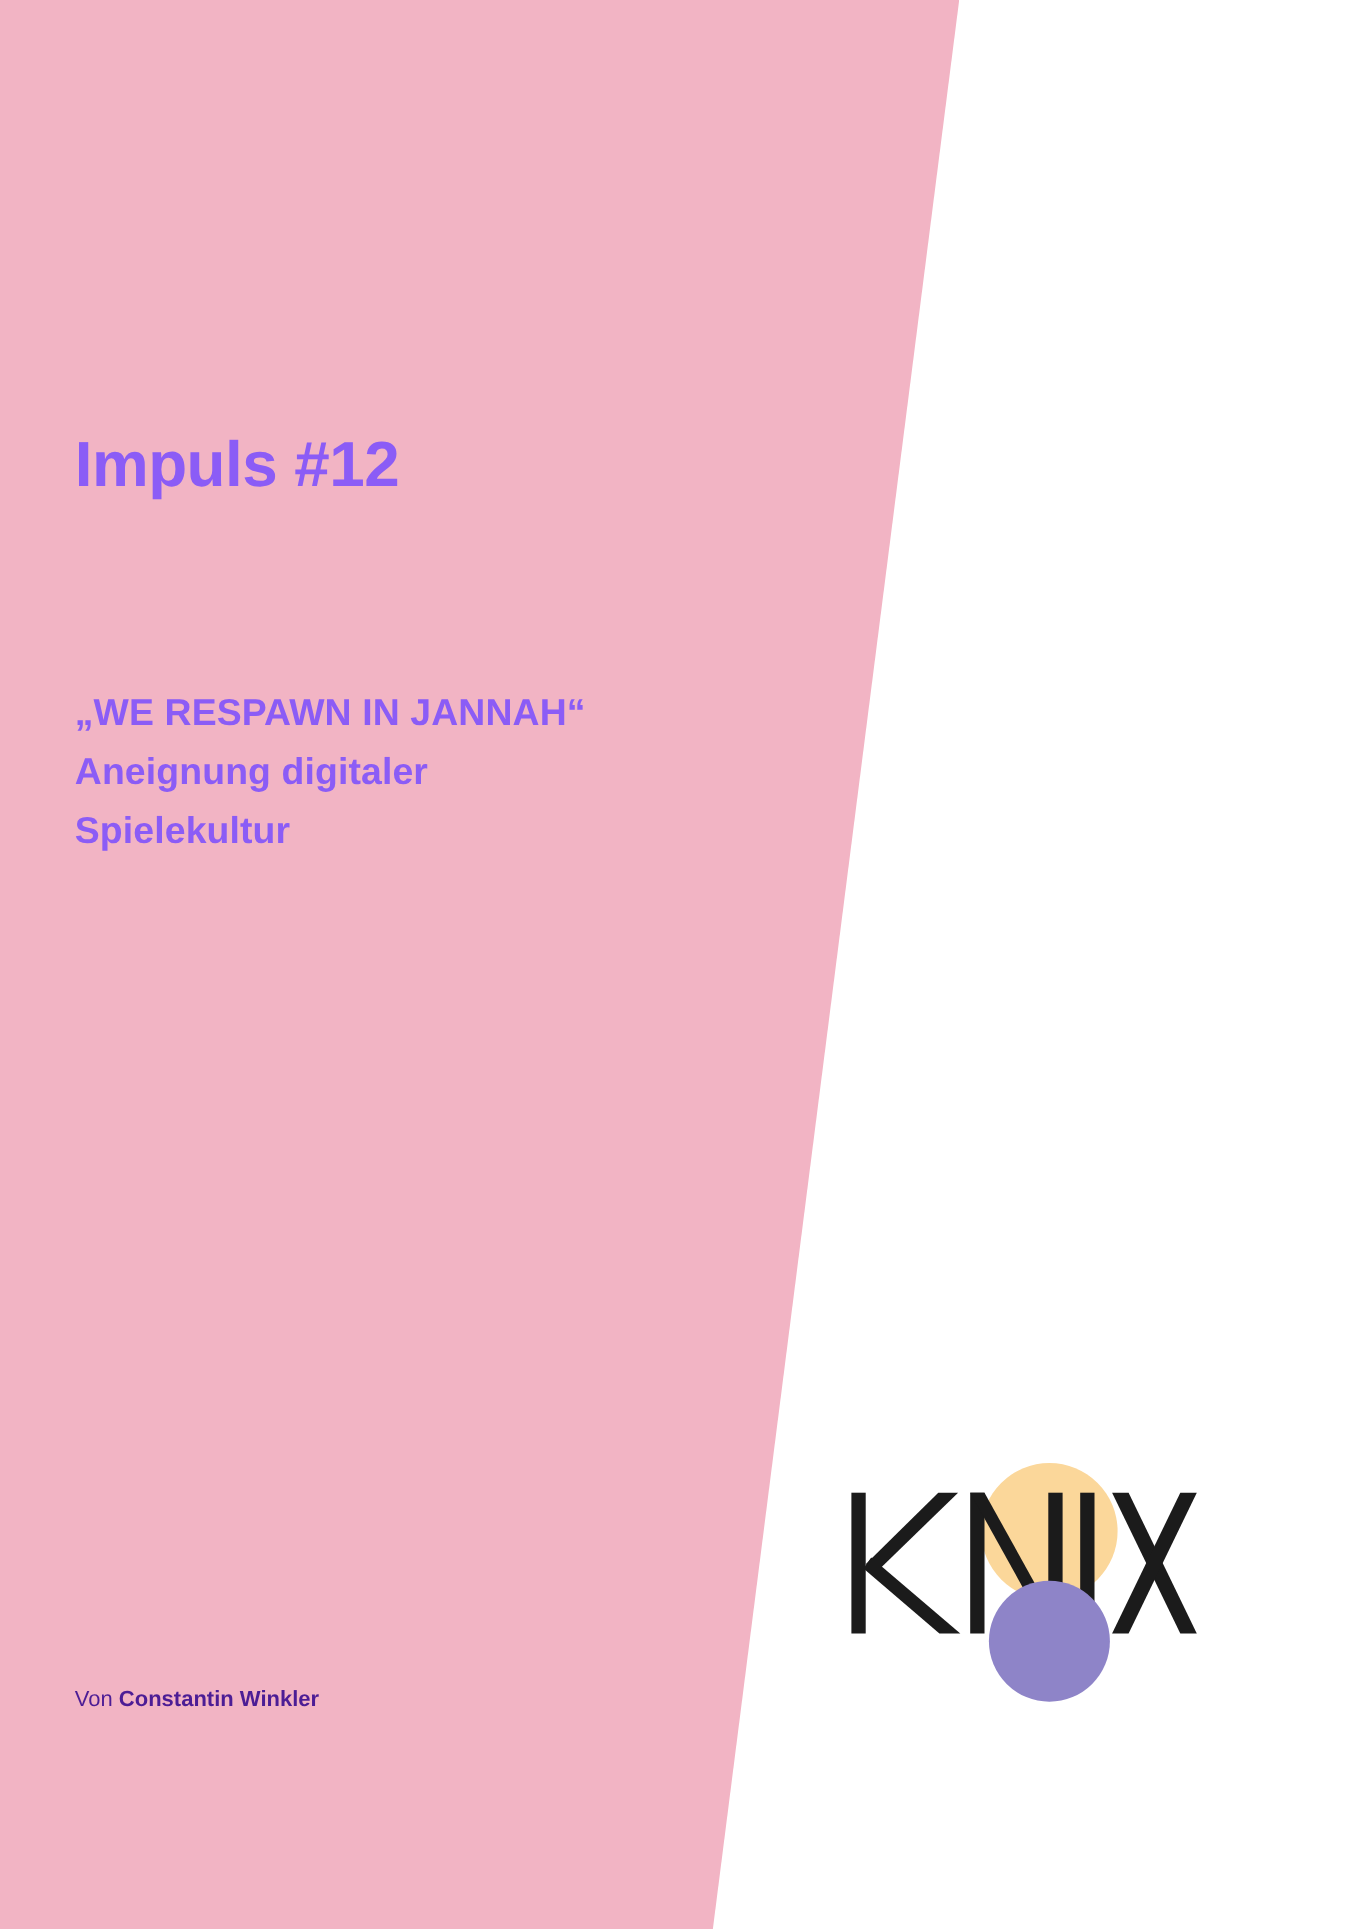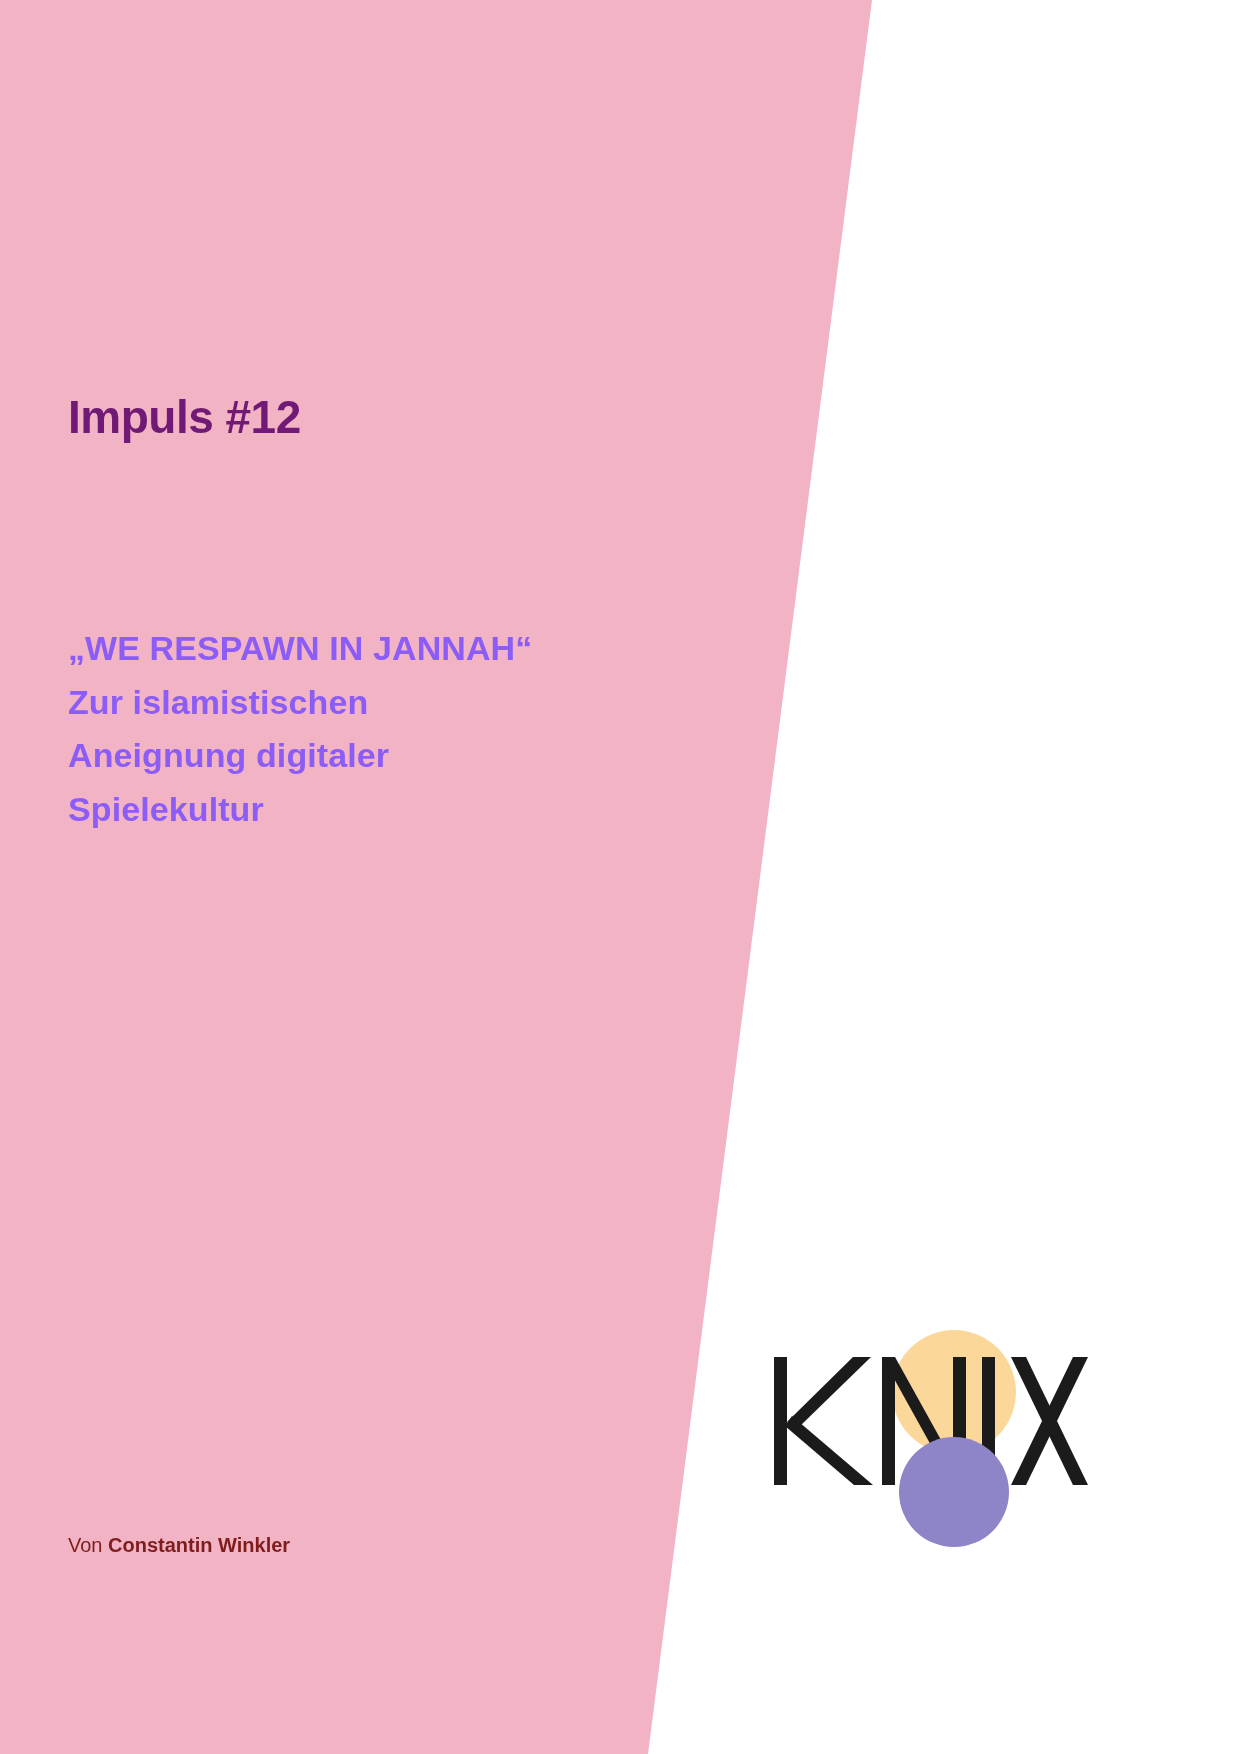--- a/index.html
+++ b/index.html
@@ -38,25 +38,25 @@
     top: 0;
     width: 640px;
     height: 1754px;
   }
 
   .impuls-title {
     position: absolute;
     top: 393px;
     left: 0;
     margin: 0;
-    font-size: 46px;
+    font-size: 58px;
     line-height: 1.05;
     font-weight: 700;
     letter-spacing: -0.5px;
-    color: #701a75;
+    color: #8b5cf6;
     white-space: nowrap;
   }
 
   .subtitle {
     position: absolute;
     top: 622px;
     left: 0;
     width: 640px;
     margin: 0;
     color: #8b5cf6;
@@ -68,21 +68,21 @@
   .subtitle .line {
     display: block;
     white-space: nowrap;
   }
 
   .byline {
     position: absolute;
     top: 1533px;
     left: 0;
     margin: 0;
-    color: #7f1d1d;
+    color: #4c1d95;
     font-size: 20px;
     font-weight: 400;
     line-height: 1.2;
     white-space: nowrap;
   }
   .byline .author {
     font-weight: 700;
   }
 
   
@@ -106,21 +106,20 @@
 <div class="page">
 
   <div class="pink-panel"></div>
 
   <div class="content">
 
     <h1 class="impuls-title">Impuls #12</h1>
 
     <h2 class="subtitle">
       <span class="line">„WE RESPAWN IN JANNAH“</span>
-      <span class="line">Zur islamistischen</span>
       <span class="line">Aneignung digitaler</span>
       <span class="line">Spielekultur</span>
     </h2>
 
     <p class="byline">
       <span>Von</span>
       <span class="author">Constantin Winkler</span>
     </p>
 
   </div>

